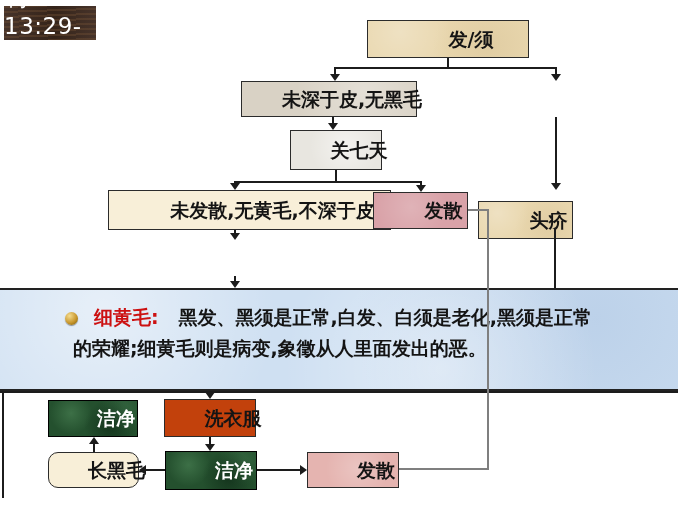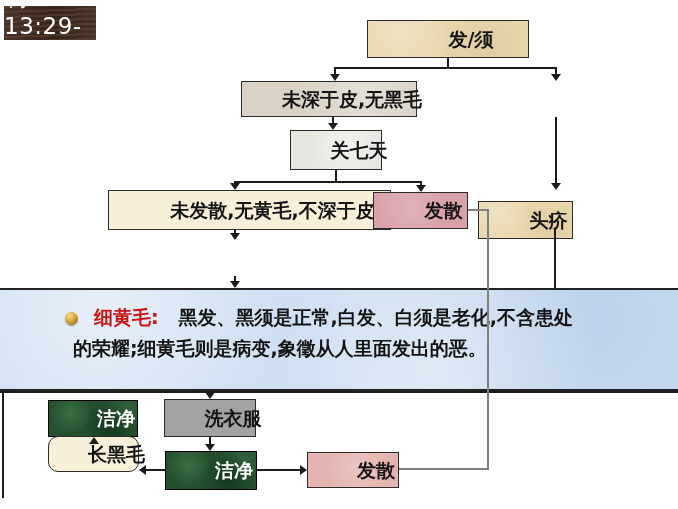--- a/index.html
+++ b/index.html
@@ -18,21 +18,21 @@
   .bg-parchment{background:
       radial-gradient(circle at 20% 30%, rgba(255,255,255,.25), transparent 40%),
       radial-gradient(circle at 75% 70%, rgba(160,130,80,.12), transparent 45%),
       #e9d7ae;}
   .bg-graytan{background:radial-gradient(circle at 70% 30%, rgba(255,255,255,.3), transparent 55%), #d9d2c5;}
   .bg-tan2{background:radial-gradient(circle at 30% 60%, rgba(255,255,255,.3), transparent 55%), #e2d8c4;}
   .bg-ltgray{background:radial-gradient(circle at 60% 40%, rgba(255,255,255,.5), transparent 60%), #e8e6e0;}
   .bg-cream{background:#f8efd8;}
   .bg-pink{background:radial-gradient(circle at 40% 40%, rgba(255,255,255,.18), transparent 60%), #d9a2a8;}
   .bg-pinklight{background:radial-gradient(circle at 55% 45%, rgba(255,255,255,.22), transparent 60%), #e5b4b0;}
-  .bg-white{background:#a3a3a3;}
+  .bg-white{background:#c2410c;}
   .bg-green{
     background:
       radial-gradient(circle at 25% 35%, rgba(90,150,100,.45), transparent 30%),
       radial-gradient(circle at 70% 70%, rgba(10,35,18,.6), transparent 40%),
       radial-gradient(circle at 85% 25%, rgba(80,140,95,.35), transparent 30%),
       #24502e;
     color:#ffffff;border-color:#000;
   }
   #ref-box{
     position:absolute;left:4px;top:6px;width:92px;height:34px;
@@ -104,38 +104,38 @@
     <span>发散</span>
   </div>
   <div class="box bg-parchment" style="left:478px;top:190px;width:95px;height:38px;margin-top:11px;">
     <span>头疥</span>
   </div>
 
 
   <div id="note-banner">
     <div id="note-text">
       <div>
-        <span id="note-bullet"></span><span id="note-term">细黄毛:</span><span>黑发、黑须是正常,白发、白须是老化,不含患处</span>
+        <span id="note-bullet"></span><span id="note-term">细黄毛:</span><span>黑发、黑须是正常,白发、白须是老化,黑须是正常</span>
       </div>
       <div id="note-line2">
         <span>的荣耀;细黄毛则是病变,象徵从人里面发出的恶。</span>
       </div>
     </div>
   </div>
 
   <div id="frame-bottom-h"></div>
   <div id="frame-bottom-v"></div>
 
   <div class="box bg-green z5" style="left:48px;top:400px;width:90px;height:37px;">
     <span>洁净</span>
   </div>
   <div class="box bg-white z5" style="left:164px;top:399px;width:92px;height:38px;">
     <span>洗衣服</span>
   </div>
-  <div class="box bg-cream z5" style="left:48px;top:436px;width:91px;height:36px;border-radius:10px;">
+  <div class="box bg-cream z5" style="left:48px;top:452px;width:91px;height:36px;border-radius:10px;">
     <span>长黑毛</span>
   </div>
   <div class="box bg-green z5" style="left:165px;top:451px;width:92px;height:39px;">
     <span>洁净</span>
   </div>
   <div class="box bg-pinklight z5" style="left:307px;top:452px;width:92px;height:36px;">
     <span>发散</span>
   </div>
 
   <div class="vline" style="left:447px;top:58px;height:11px;"></div>

